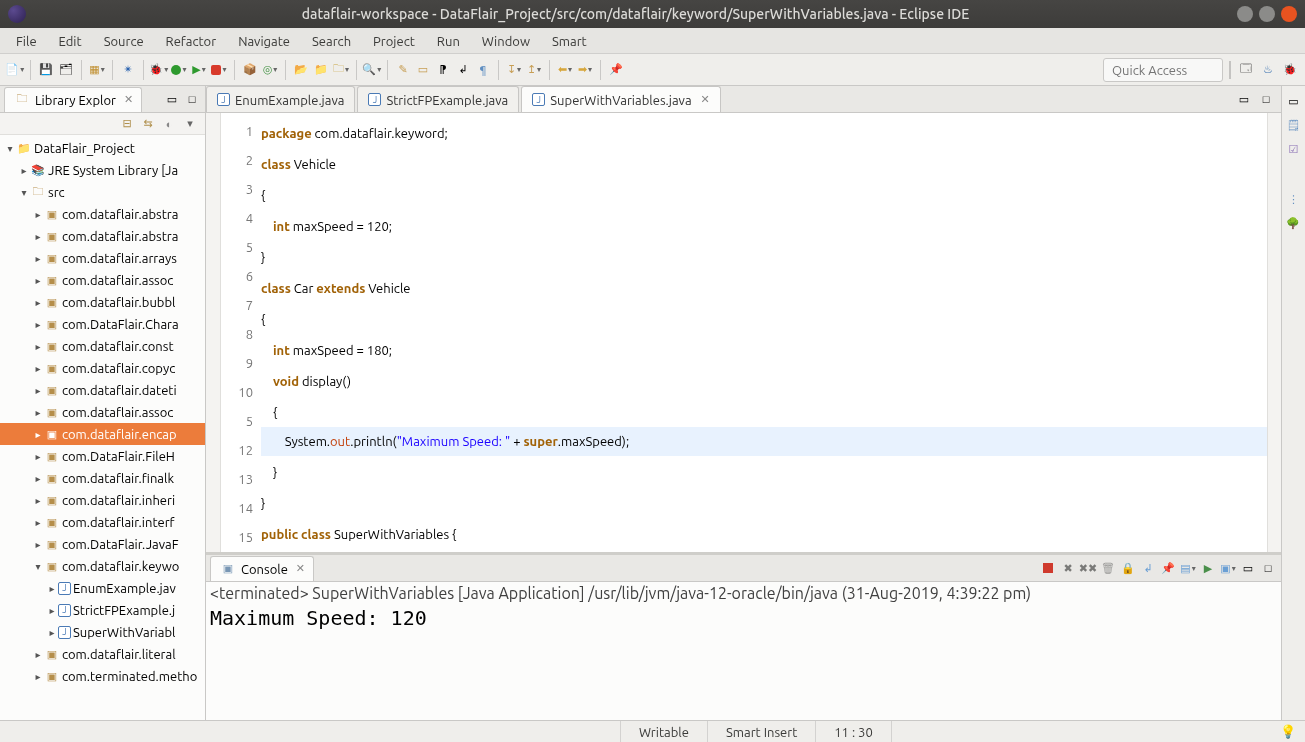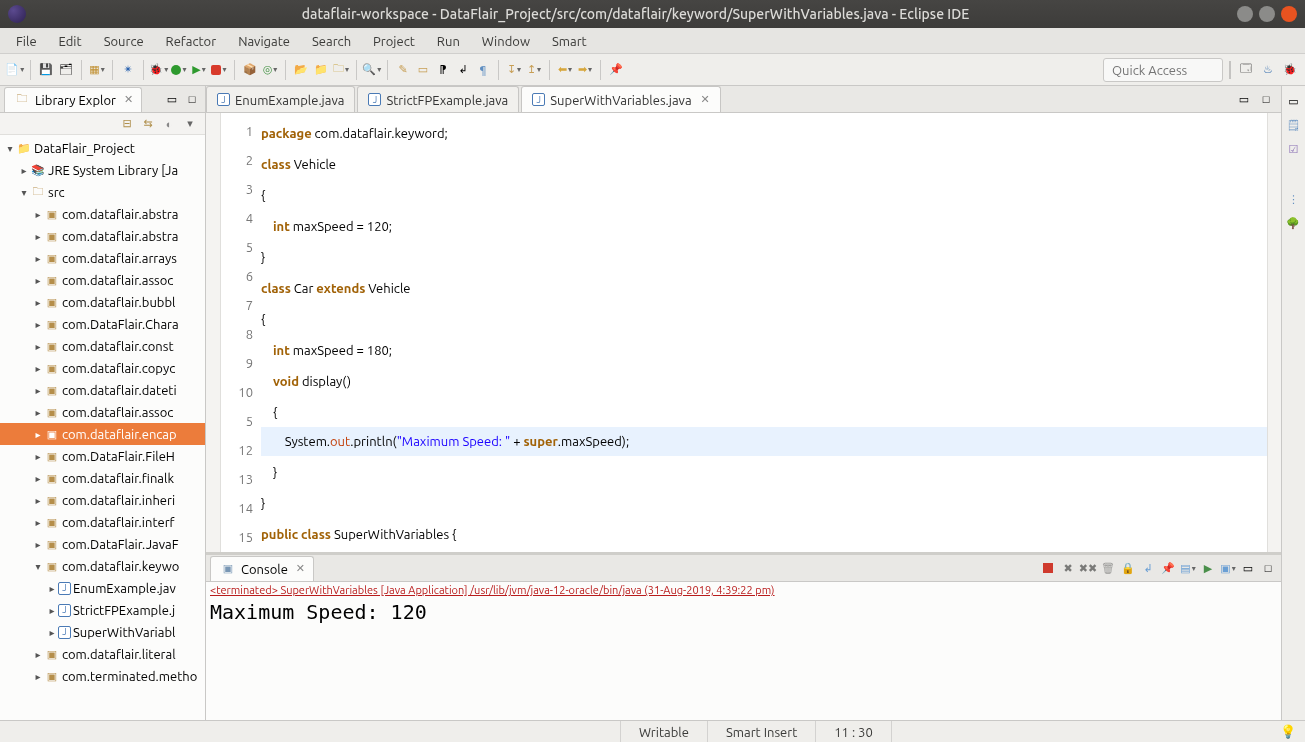--- a/index.html
+++ b/index.html
@@ -59,21 +59,21 @@
 .code .kw { color:#a16207; font-weight:bold; }
 .code .st { color:#1a00ff; }
 .code .fld { color:#c2410c; }
 .code .hl { background:#e8f2fe; display:block; }
 .overview { width:14px;background:#f4f3f1;border-left:1px solid #e0dfdc; }
 
 
 .console { height:168px; border-top:3px solid #cfceca; display:flex; flex-direction:column; background:#fcfcfb; }
 .con-tabrow { height:27px; background:#e9e8e5; border-bottom:1px solid #c9c8c6; display:flex; align-items:center; padding:0 4px; }
 .con-tools { margin-left:auto;display:flex;gap:2px;align-items:center; }
-.con-info { font-size:11px;color:#b91c1c;padding:2px 4px;text-decoration:underline; }
+.con-info { font-size:16px;color:#404040;padding:2px 4px; }
 .con-out { flex:1;font-family:"DejaVu Sans Mono",monospace;font-size:20px;padding:2px 4px;color:#000; }
 
 
 .rightrail { width:24px;background:#efeeeb;border-left:1px solid #c9c8c6;display:flex;flex-direction:column;align-items:center;padding-top:6px;gap:6px; }
 
 
 .statusbar { height:22px;background:#efeeeb;border-top:1px solid #c9c8c6;display:flex;align-items:center;font-size:12px;color:#3a3a38; }
 .statusbar .cell { padding:0 18px;border-left:1px solid #d3d2d0;height:100%;display:flex;align-items:center; }
 .sb-bulb { margin-left:auto;padding-right:8px;color:#e8c547; }
 

